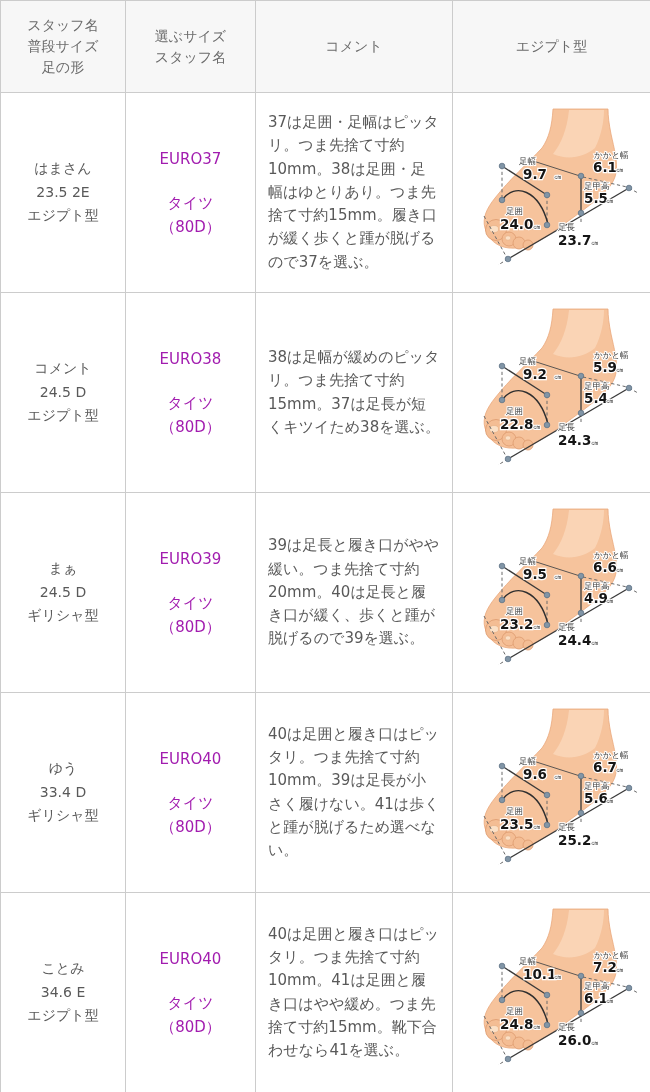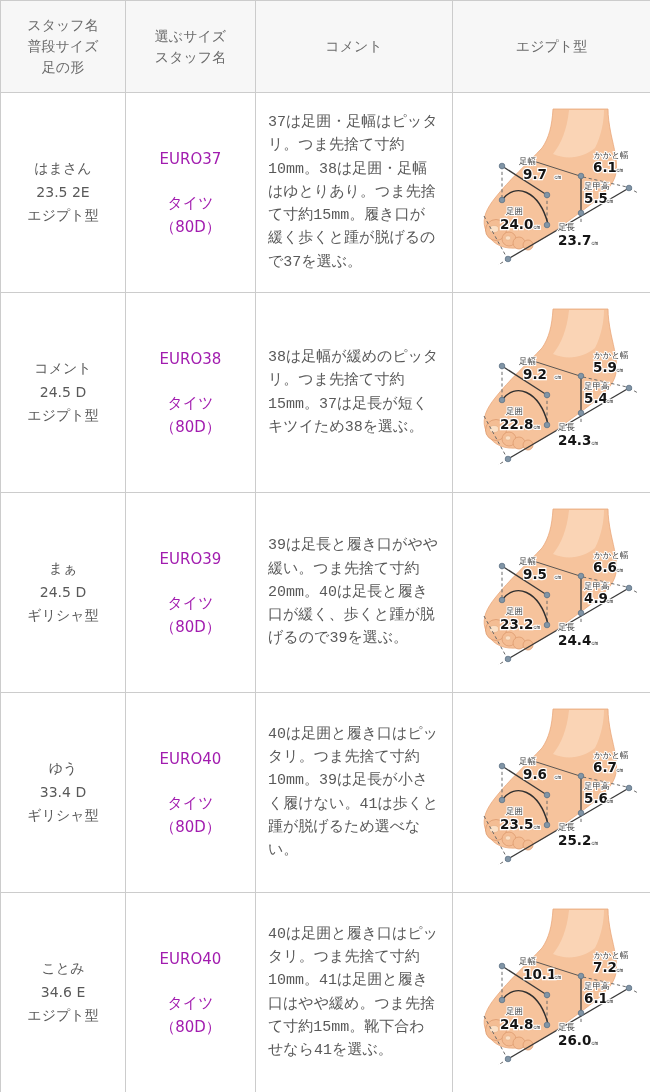--- a/index.html
+++ b/index.html
@@ -21,21 +21,21 @@
     color:#6b6b6b;
     text-align:center;
     line-height:1.5;
     white-space:pre-line;
   }
   tbody td{height:200px;background:#ffffff;}
   td.c-staff{text-align:center;font-size:14px;line-height:1.7;color:#595959;margin-left:37px;}
   td.c-size{text-align:center;font-size:15px;line-height:1.6;color:#a21caf;}
   td.c-size .style-group{margin-top:20px;text-align:center;}
   td.c-comment{padding:8px 12px;}
-  td.c-comment p{margin:0;font-size:15px;line-height:1.55;color:#595959;text-align:left;font-family:Liberation Mono, monospace;}
+  td.c-comment p{margin:0;font-size:15px;line-height:1.55;color:#595959;text-align:left;}
   td.c-foot{text-align:right;padding:0;margin-left:10px;}
   svg.footsvg{display:block;margin:2px auto 0 auto;}
   
   .skin{fill:#f6c39c;stroke:#eaa87c;stroke-width:0.8;}
   .skin-hi{fill:#fbd9bd;opacity:0.75;}
   .toe{fill:#f4bd94;stroke:#dd9a6e;stroke-width:0.8;}
   .nail{fill:#fbe0c6;stroke:#e0a87c;stroke-width:0.5;}
   .mline{stroke:#3a3a3a;stroke-width:1.3;fill:none;}
   .mthin{stroke:#4a4a4a;stroke-width:0.9;fill:none;}
   .mdash{stroke:#6a6a6a;stroke-width:1;fill:none;stroke-dasharray:3.2 2.6;}

